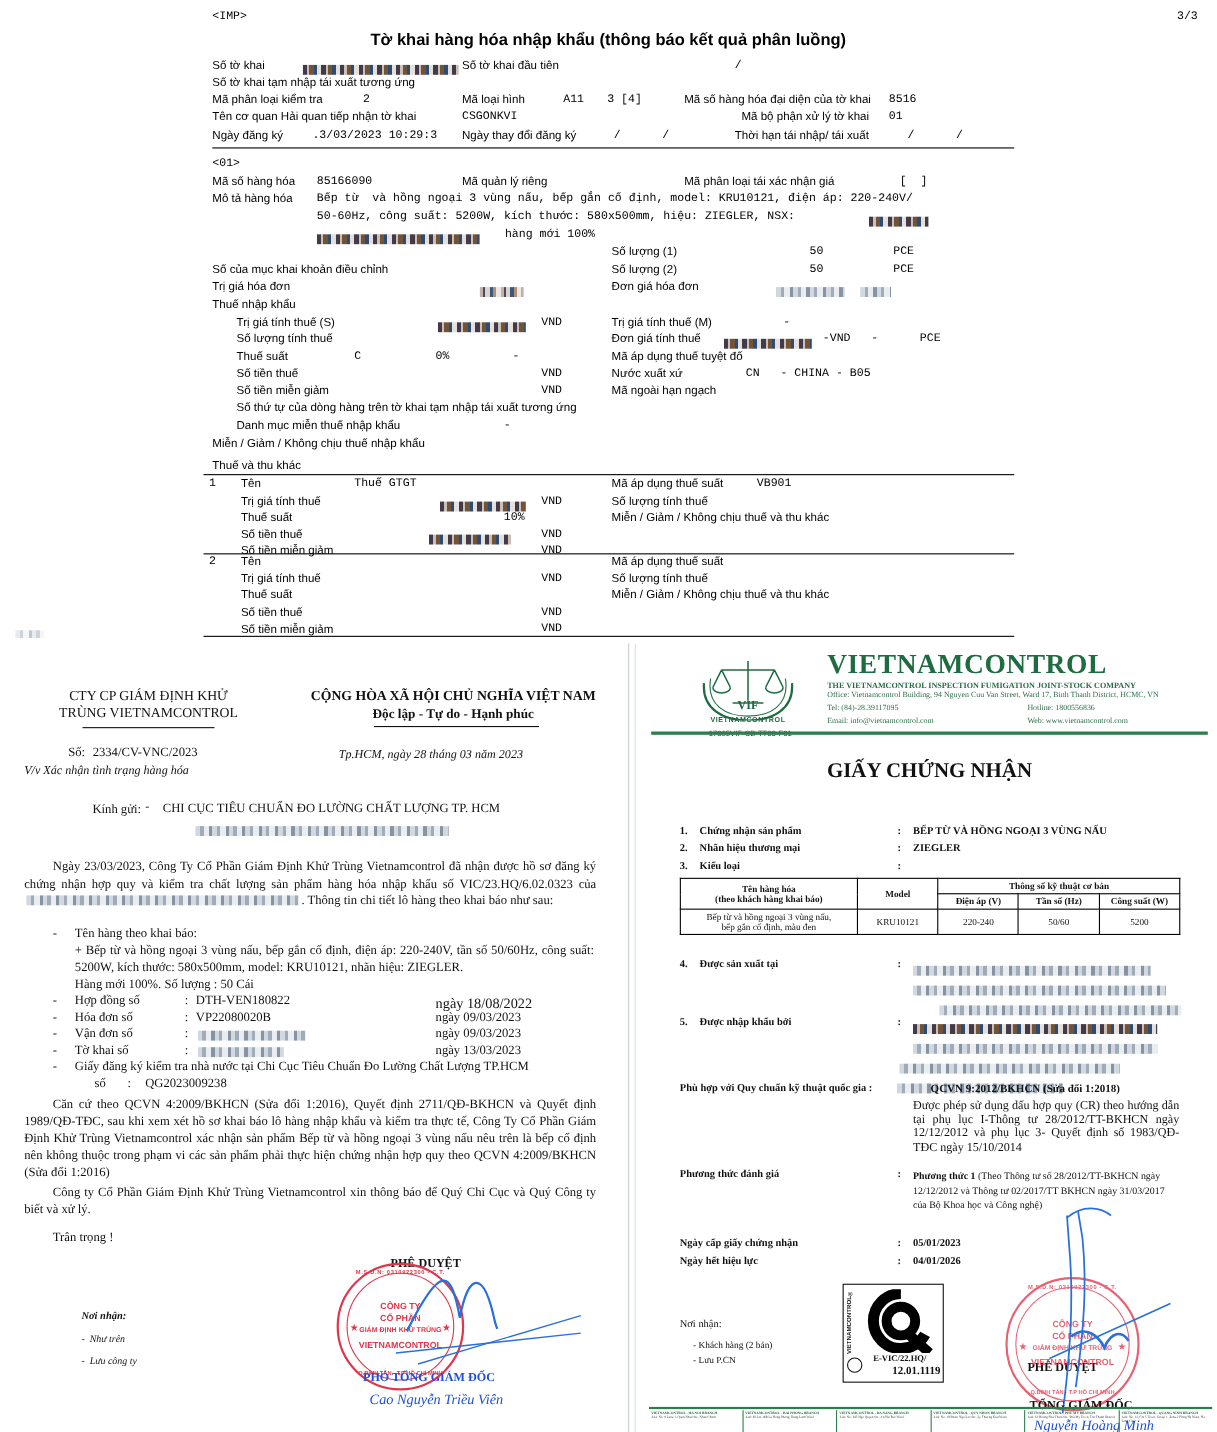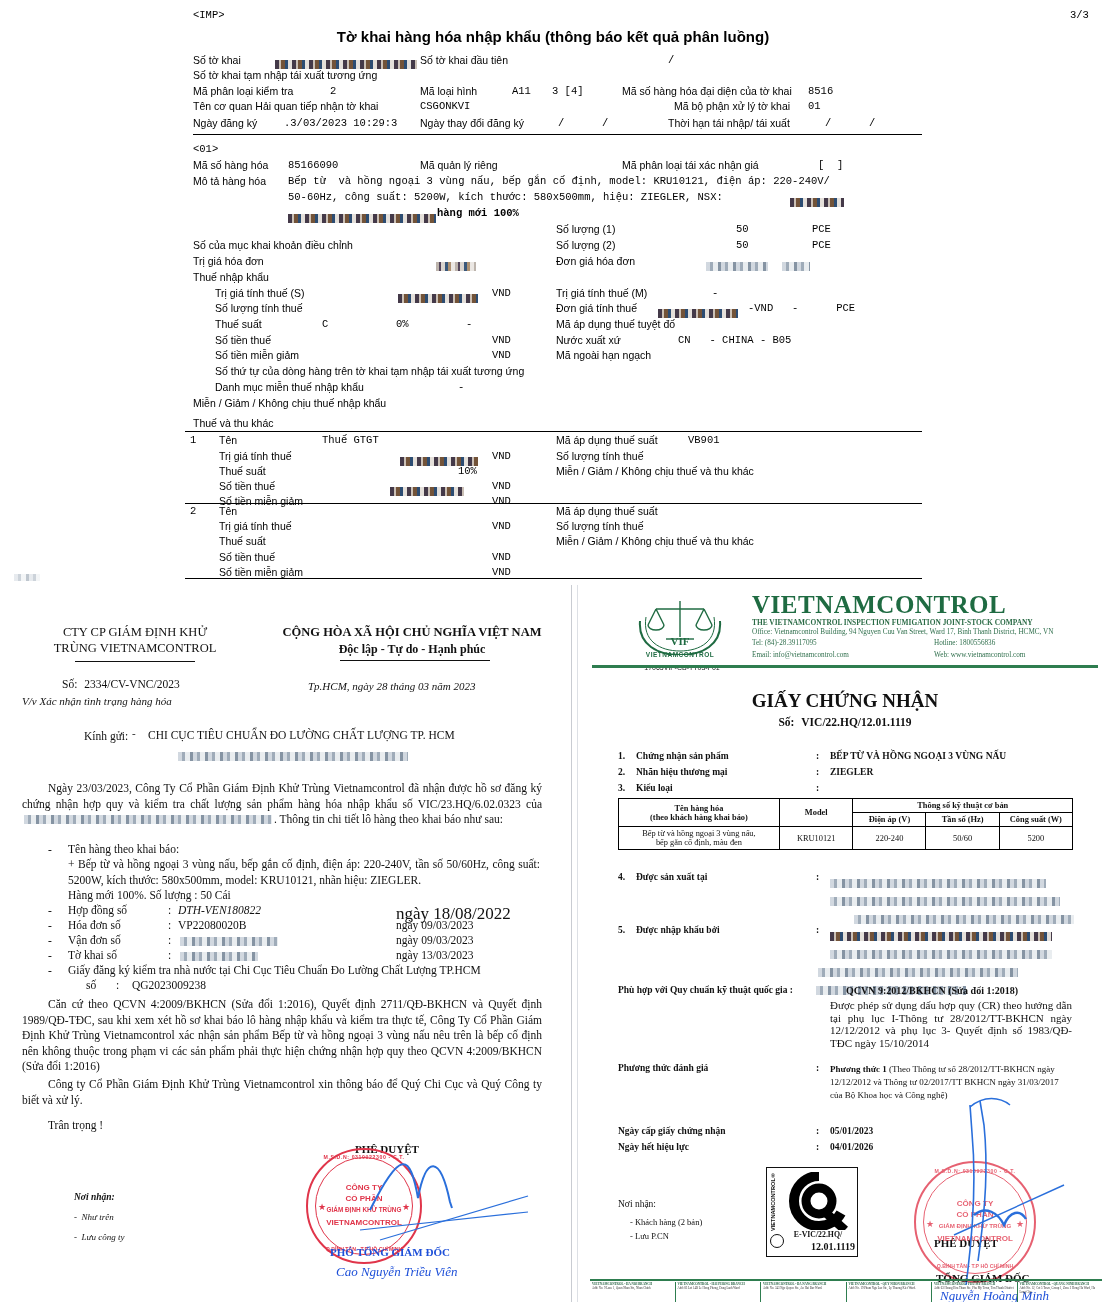--- a/index.html
+++ b/index.html
@@ -99,21 +99,21 @@
   <div class="abs mono" style="left:288px;top:159px;">85166090</div>
   <div class="abs lbl" style="left:420px;top:159px;">Mã quản lý riêng</div>
   <div class="abs lbl" style="left:622px;top:159px;">Mã phân loại tái xác nhận giá</div>
   <div class="abs mono" style="left:818px;top:159px;">[  ]</div>
 
   <div class="abs lbl" style="left:193px;top:175px;">Mô tả hàng hóa</div>
   <div class="abs mono" style="left:288px;top:175px;">Bếp từ  và hồng ngoại 3 vùng nấu, bếp gắn cố định, model: KRU10121, điện áp: 220-240V/</div>
   <div class="abs mono" style="left:288px;top:191px;">50-60Hz, công suất: 5200W, kích thước: 580x500mm, hiệu: ZIEGLER, NSX:</div>
   <div class="abs" style="left:790px;top:192px;"><span class="redact dark" style="width:54px;"></span></div>
   <div class="abs" style="left:288px;top:208px;"><span class="redact dark" style="width:148px;"></span></div>
-  <div class="abs mono" style="left:437px;top:207px;font-weight:bold;">hàng mới 100%</div>
+  <div class="abs mono" style="left:459px;top:207px;">hàng mới 100%</div>
 
   <div class="abs lbl" style="left:556px;top:223px;">Số lượng (1)</div>
   <div class="abs mono" style="left:736px;top:223px;">50</div>
   <div class="abs mono" style="left:812px;top:223px;">PCE</div>
 
   <div class="abs lbl" style="left:193px;top:239px;">Số của mục khai khoản điều chỉnh</div>
   <div class="abs lbl" style="left:556px;top:239px;">Số lượng (2)</div>
   <div class="abs mono" style="left:736px;top:239px;">50</div>
   <div class="abs mono" style="left:812px;top:239px;">PCE</div>
 
@@ -236,22 +236,22 @@
   <div class="abs" style="left:48px;top:258px;font-size:11.5px;">-</div>
   <div class="abs" style="left:68px;top:258px;font-size:11.5px;">Tên hàng theo khai báo:</div>
   <div class="abs para" style="left:68px;top:272px;width:472px;">+ Bếp từ và hồng ngoại 3 vùng nấu, bếp gắn cố định, điện áp: 220-240V, tần số 50/60Hz, công suất: 5200W, kích thước: 580x500mm, model: KRU10121, nhãn hiệu: ZIEGLER.</div>
   <div class="abs para" style="left:68px;top:303px;width:472px;">Hàng mới 100%. Số lượng : 50 Cái</div>
 
   <div class="abs" style="left:48px;top:319px;width:500px;">
     <div style="position:relative;height:15px;">
       <span style="position:absolute;left:0;font-size:11.5px;">-</span>
       <span style="position:absolute;left:20px;font-size:11.5px;">Hợp đồng số</span>
       <span style="position:absolute;left:120px;font-size:11.5px;">:</span>
-      <span style="position:absolute;left:130px;font-size:11.5px;font-style:italic;">DTH-VEN180822</span>
-      <span style="position:absolute;left:348px;font-size:17px;">ngày 18/08/2022</span>
+      <span style="position:absolute;left:130px;font-size:11.5px;">DTH-VEN180822</span>
+      <span style="position:absolute;left:348px;font-size:13px;">ngày 18/08/2022</span>
     </div>
     <div style="position:relative;height:15px;">
       <span style="position:absolute;left:0;font-size:11.5px;">-</span>
       <span style="position:absolute;left:20px;font-size:11.5px;">Hóa đơn số</span>
       <span style="position:absolute;left:120px;font-size:11.5px;">:</span>
       <span style="position:absolute;left:130px;font-size:11.5px;">VP22080020B</span>
       <span style="position:absolute;left:348px;font-size:11.5px;">ngày 09/03/2023</span>
     </div>
     <div style="position:relative;height:15px;">
       <span style="position:absolute;left:0;font-size:11.5px;">-</span>
@@ -336,24 +336,20 @@
   <div class="abs vc-name" style="left:168px;top:6px;">VIETNAMCONTROL</div>
   <div class="abs vc-sub" style="left:168px;top:33px;">THE VIETNAMCONTROL INSPECTION FUMIGATION JOINT-STOCK COMPANY</div>
   <div class="abs vc-line" style="left:168px;top:43px;">Office: Vietnamcontrol Building, 94 Nguyen Cuu Van Street, Ward 17, Binh Thanh District, HCMC, VN</div>
   <div class="abs vc-line" style="left:168px;top:54px;">Tel: (84)-28.39117095</div>
   <div class="abs vc-line" style="left:350px;top:54px;">Hotline: 1800556836</div>
   <div class="abs vc-line" style="left:168px;top:66px;">Email: info@vietnamcontrol.com</div>
   <div class="abs vc-line" style="left:350px;top:66px;">Web: www.vietnamcontrol.com</div>
   <div class="hdrline"></div>
 
   <div class="abs" style="left:0;top:105px;width:522px;text-align:center;font-size:19px;font-weight:bold;">GIẤY CHỨNG NHẬN</div>
-  <div class="abs" style="left:0;top:131px;width:522px;text-align:center;font-size:11.5px;font-weight:bold;">
-    <span>Số:</span>
-    <span style="margin-left:4px;">VIC/22.HQ/12.01.1119</span>
-  </div>
 
   <div class="abs" style="left:34px;top:166px;font-size:9.5px;font-weight:bold;">1.</div>
   <div class="abs cert-row-lbl" style="left:52px;top:166px;">Chứng nhận sản phẩm</div>
   <div class="abs" style="left:232px;top:166px;font-size:9.5px;font-weight:bold;">:</div>
   <div class="abs cert-row-val" style="left:246px;top:166px;">BẾP TỪ VÀ HỒNG NGOẠI 3 VÙNG NẤU</div>
 
   <div class="abs" style="left:34px;top:182px;font-size:9.5px;font-weight:bold;">2.</div>
   <div class="abs cert-row-lbl" style="left:52px;top:182px;">Nhãn hiệu thương mại</div>
   <div class="abs" style="left:232px;top:182px;font-size:9.5px;font-weight:bold;">:</div>
   <div class="abs cert-row-val" style="left:246px;top:182px;">ZIEGLER</div>

